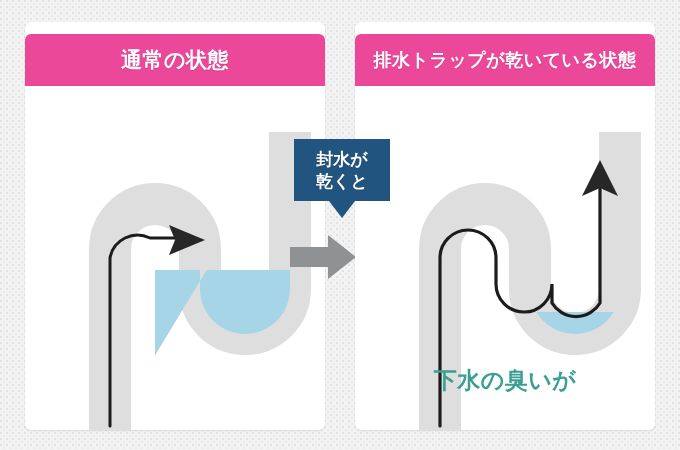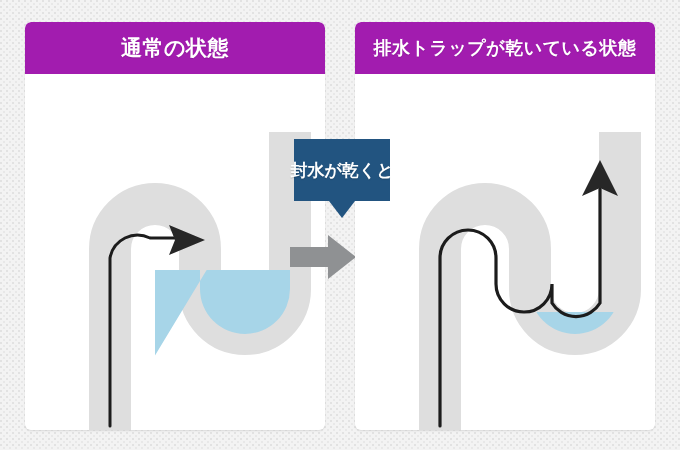--- a/index.html
+++ b/index.html
@@ -35,24 +35,24 @@
     background: #ffffff;
     border-radius: 6px;
     box-shadow: 0 1px 2px rgba(0,0,0,0.10);
     overflow: hidden;
   }
   #panel-left  { left: 25px; }
   #panel-right { left: 355px; text-decoration: underline; }
 
   .panel-header {
     position: absolute;
-    top: 0; left: 0;
+    top: 12px; left: 0;
     width: 300px;
     height: 52px;
-    background: #a21caf;
+    background: #ec4899;
     border-radius: 6px 6px 0 0;
     display: flex;
     align-items: center;
     justify-content: center;
   }
   .panel-title {
     color: #ffffff;
     font-weight: bold;
     letter-spacing: 0.5px;
     text-shadow: 0 1px 1px rgba(0,0,0,0.12);
@@ -86,21 +86,21 @@
 
   
   #callout {
     position: absolute;
     left: 294px;
     top: 139px;
     width: 96px;
     height: 62px;
     background: #225480;
     display: flex;
-    flex-direction: row;
+    flex-direction: column;
     align-items: center;
     justify-content: center;
     z-index: 5;
   }
   #callout .callout-line {
     color: #ffffff;
     font-size: 17px;
     font-weight: bold;
     line-height: 1.30;
     white-space: nowrap;
@@ -195,17 +195,18 @@
           <rect x="170" y="238" width="130" height="60" fill="#a7d5e8" clip-path="url(#pipeClipR)"></rect>
         </g>
 
         <g>
           <path d="M 85 352 L 85 184 A 28 28 0 0 1 141 184 L 141 210 A 28 28 0 0 0 197 210 L 197 229 A 28 28 0 0 0 245 229 L 245 115" fill="none" stroke="#1c1c1c" stroke-width="3.2" stroke-linecap="round"></path>
           <polygon points="245,86 227,122 245,114 263,122" fill="#272727"></polygon>
         </g>
       </svg>
 
       <div id="smell-caption">
+        <span class="cap-line">下水の臭いが</span>
       </div>
     </div>
   </div>
 
 </div>
 
 </body></html>

